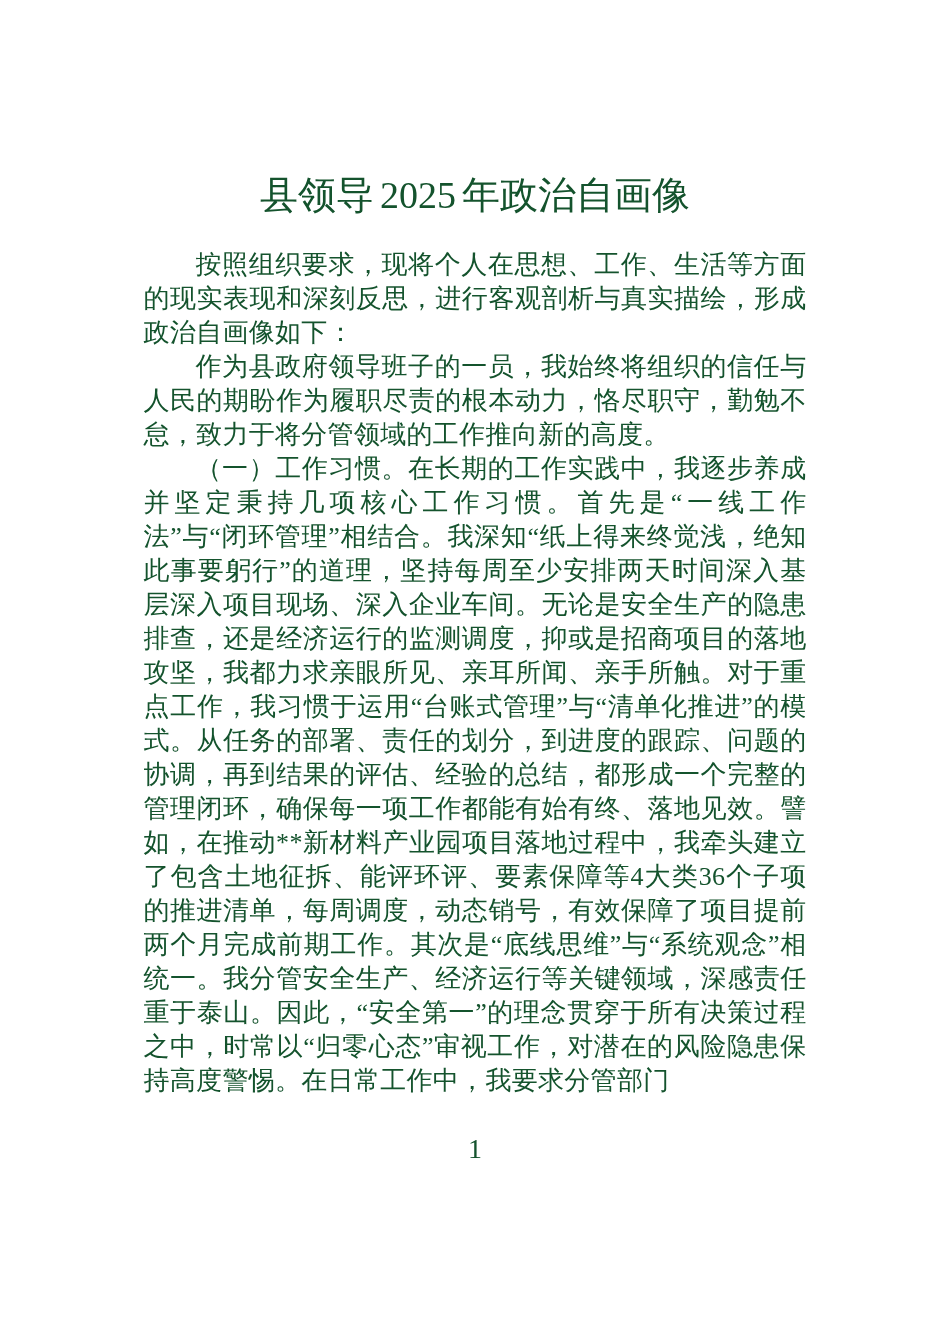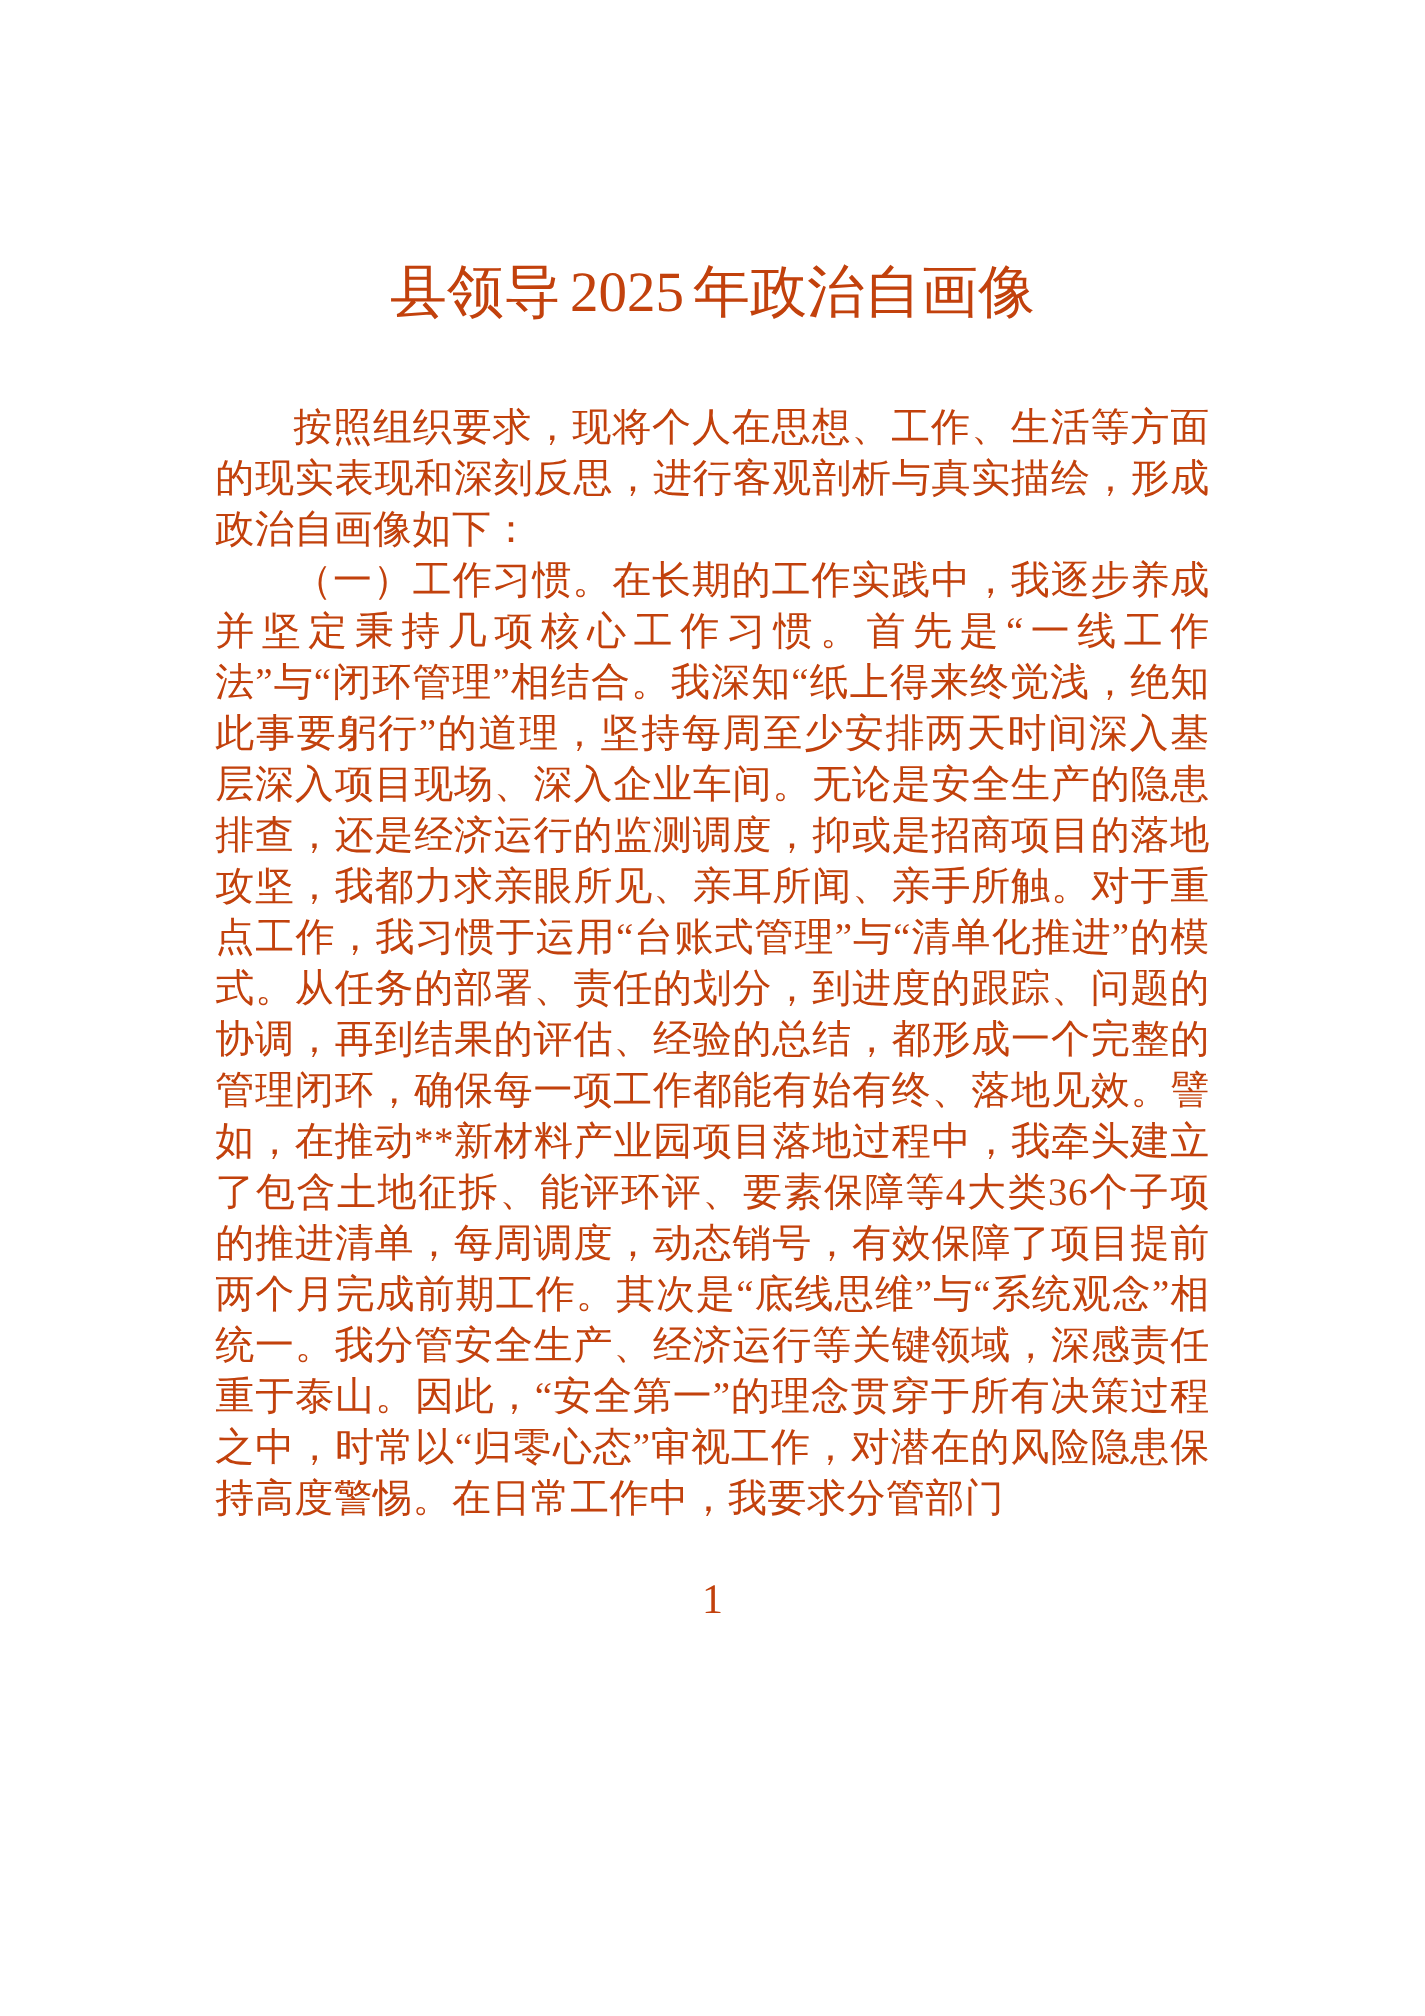--- a/index.html
+++ b/index.html
@@ -4,21 +4,21 @@
 <style>
   * { margin: 0; padding: 0; box-sizing: border-box; }
   html, body { background: #ffffff; }
 
   .page {
     position: relative;
     width: 950px;
     height: 1344px;
     margin: 0 auto;
     background: #ffffff;
-    color: #c2410c;
+    color: #14532d;
     overflow: hidden;
     
     font-family: "Liberation Serif", sans-serif;
   }
 
   .doc-title {
     padding-top: 172px;
     width: 663px;
     margin: 0 auto;
     text-align: center;
@@ -27,21 +27,21 @@
     font-weight: normal;
     white-space: nowrap;
   }
   .doc-title .year-num {
     font-family: "Liberation Serif", serif;
     padding: 0 6px;
   }
 
   .doc-body {
     width: 663px;
-    margin: 50px auto 0 auto;
+    margin: 30px auto 0 auto;
   }
   .doc-body p {
     font-size: 26px;
     line-height: 34px;
     text-align: justify;
     text-justify: inter-ideograph;
     text-indent: 2em;
     letter-spacing: 0.3px;
   }
 
@@ -60,20 +60,21 @@
 <body>
 
 <div class="page">
 
   <h1 class="doc-title">
     <span>县领导</span><span class="year-num">2025</span><span>年政治自画像</span>
   </h1>
 
   <div class="doc-body">
     <p>按照组织要求，现将个人在思想、工作、生活等方面的现实表现和深刻反思，进行客观剖析与真实描绘，形成政治自画像如下：</p>
+    <p>作为县政府领导班子的一员，我始终将组织的信任与人民的期盼作为履职尽责的根本动力，恪尽职守，勤勉不怠，致力于将分管领域的工作推向新的高度。</p>
     <p>（一）工作习惯。在长期的工作实践中，我逐步养成并坚定秉持几项核心工作习惯。首先是“一线工作法”与“闭环管理”相结合。我深知“纸上得来终觉浅，绝知此事要躬行”的道理，坚持每周至少安排两天时间深入基层深入项目现场、深入企业车间。无论是安全生产的隐患排查，还是经济运行的监测调度，抑或是招商项目的落地攻坚，我都力求亲眼所见、亲耳所闻、亲手所触。对于重点工作，我习惯于运用“台账式管理”与“清单化推进”的模式。从任务的部署、责任的划分，到进度的跟踪、问题的协调，再到结果的评估、经验的总结，都形成一个完整的管理闭环，确保每一项工作都能有始有终、落地见效。譬如，在推动**新材料产业园项目落地过程中，我牵头建立了包含土地征拆、能评环评、要素保障等4大类36个子项的推进清单，每周调度，动态销号，有效保障了项目提前两个月完成前期工作。其次是“底线思维”与“系统观念”相统一。我分管安全生产、经济运行等关键领域，深感责任重于泰山。因此，“安全第一”的理念贯穿于所有决策过程之中，时常以“归零心态”审视工作，对潜在的风险隐患保持高度警惕。在日常工作中，我要求分管部门</p>
   </div>
 
   <div class="page-footer">
     <span class="page-number">1</span>
   </div>
 
 </div>
 
 </body></html>

